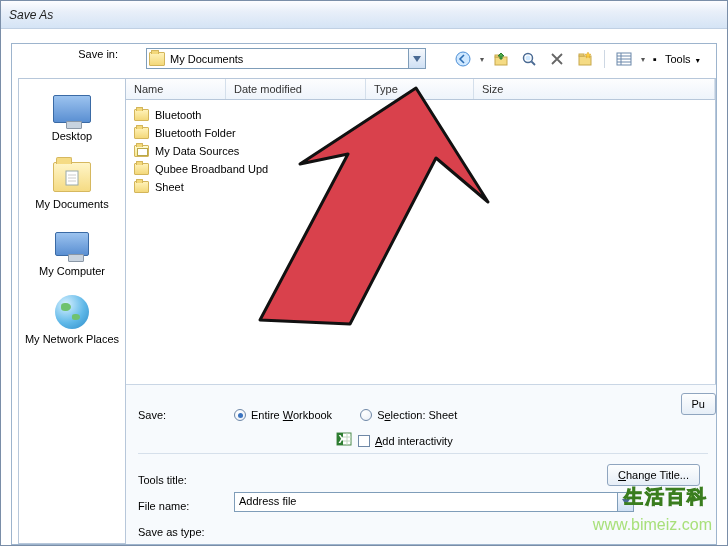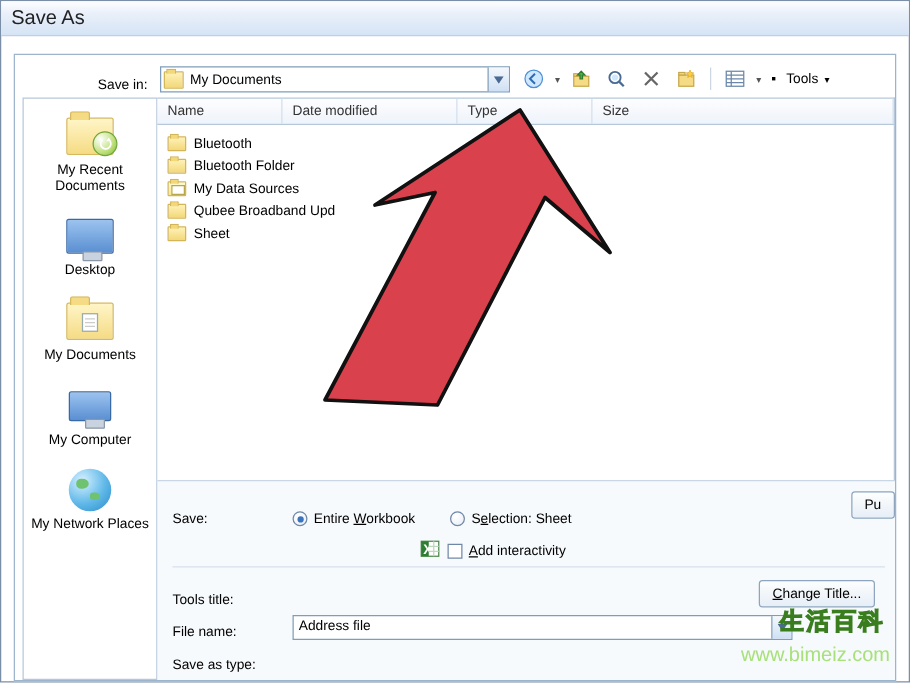--- a/index.html
+++ b/index.html
@@ -1,25 +1,25 @@
 <!DOCTYPE html>
 <html><head>
 <meta charset="utf-8">
 <style>
 * { box-sizing: border-box; margin: 0; padding: 0; font-family: Tahoma, "Segoe UI", sans-serif; font-size: 11px; }
 body { background: #fff; width: 728px; height: 546px; overflow: hidden; position: relative; }
 
 .window { width: 728px; height: 546px; border: 1px solid #7a8ea8; background: #fff; position: relative; }
 .titlebar { height: 28px; background: linear-gradient(to bottom, #fdfdff 0%, #e8eff9 40%, #d5e4f5 100%); border-bottom: 1px solid #c0d0e3; display: flex; align-items: center; padding: 0 8px; }
-.titlebar .title { font-size: 16px; color: #222; }
+.titlebar .title { font-size: 12px; color: #222; font-style: italic; }
 
 .content { position: absolute; top: 28px; left: 0; right: 0; bottom: 0; padding: 14px 10px 0 10px; }
 .inner-panel { width: 100%; height: 100%; border: 1px solid #9db4cd; background: #fff; position: relative; }
 
-.toprow { height: 30px; display: flex; align-items: flex-end; padding: 4px 6px 0 6px; gap: 2px; }
+.toprow { height: 30px; display: flex; align-items: flex-start; padding: 4px 6px 0 6px; gap: 20px; }
 .save-in-lbl { width: 108px; text-align: right; padding-right: 8px; }
 .save-in-combo { flex: 0 0 280px; height: 21px; border: 1px solid #7f9db9; background: #fff; display: flex; align-items: center; padding: 0 2px; position: relative; }
 .save-in-combo .fld-icon { width: 16px; height: 14px; background: linear-gradient(to bottom,#fff2b8,#f3d87a); border: 1px solid #d3b55a; border-radius: 1px; margin-right: 5px; position: relative; }
 .save-in-combo .fld-icon:before { content:""; position:absolute; top:-3px; left:1px; width:6px; height:3px; background:#f3d87a; border:1px solid #d3b55a; border-bottom:none; border-radius:1px 1px 0 0;}
 .save-in-combo .dd { position: absolute; right: 0; top: 0; width: 17px; height: 19px; background: linear-gradient(to bottom,#f5f8fc,#cfe0f4); border-left: 1px solid #7f9db9; display:flex; align-items:center; justify-content:center; }
 .save-in-combo .dd svg { width: 8px; height: 6px; }
 
 .tb-icons { display: flex; align-items: center; gap: 6px; margin-left: 6px; }
 .tb-btn { width: 22px; height: 22px; display: flex; align-items: center; justify-content: center; border: 1px solid transparent; border-radius: 2px; }
 .tb-sep { width: 1px; height: 18px; background: #cdd7e3; margin: 0 2px; }
@@ -149,31 +149,20 @@
           <span style="font-size:8px;color:#555">▾</span>
           <span class="tools-label">▪</span>
           <span class="tools-label"><span>Tools</span> <span class="tools-dd">▾</span></span>
         </div>
       </div>
 
       <div class="body-row">
         <div class="places-bar">
           <div class="place-item">
             <div class="pl-icon">
-                <div class="folder-big folder-recent">
-                  <svg class="arrow" width="10" height="10" viewBox="0 0 10 10">
-                    <path d="M2 2 A4 4 0 1 0 8 3" fill="none" stroke="#fff" stroke-width="1.5"></path>
-                    <path d="M7 0 L9 3 L5 3 Z" fill="#fff"></path>
-                  </svg>
-                </div>
-              </div>
-            <div class="pl-label">My Recent Documents</div>
-          </div>
-          <div class="place-item">
-            <div class="pl-icon">
                 <div class="monitor"></div>
               </div>
             <div class="pl-label">Desktop</div>
           </div>
           <div class="place-item">
             <div class="pl-icon">
                 <div class="folder-big">
                   <svg style="position:absolute;top:6px;left:10px" width="18" height="18" viewBox="0 0 18 18">
                     <rect x="2" y="2" width="12" height="14" fill="#fff" stroke="#9aa"></rect>
                     <line x1="4" y1="6" x2="12" y2="6" stroke="#ccc"></line>

